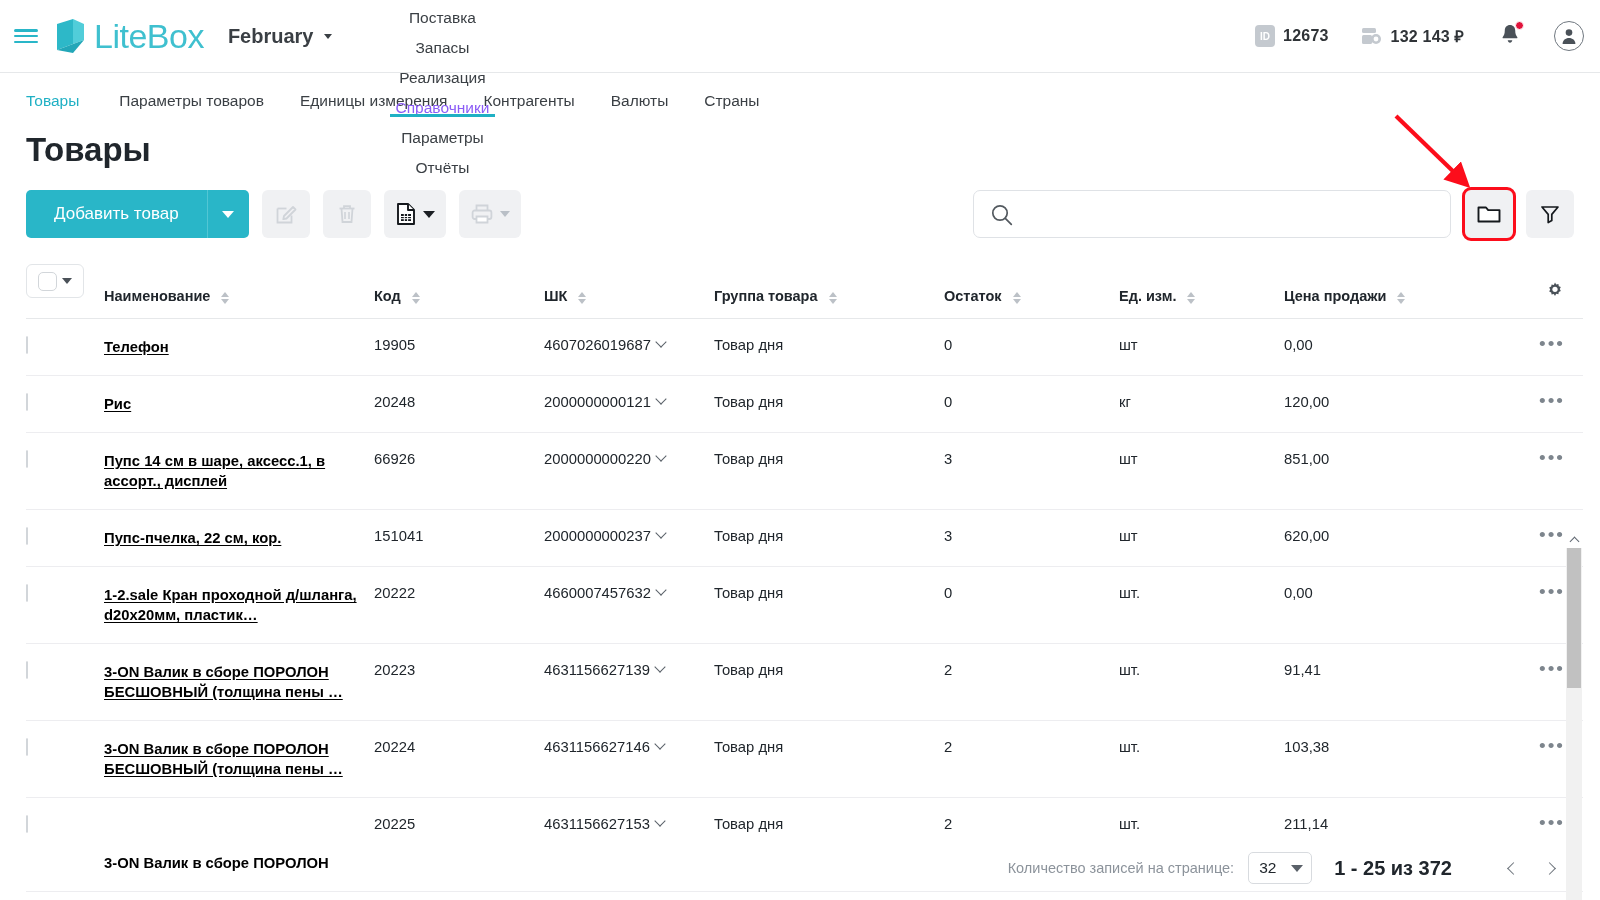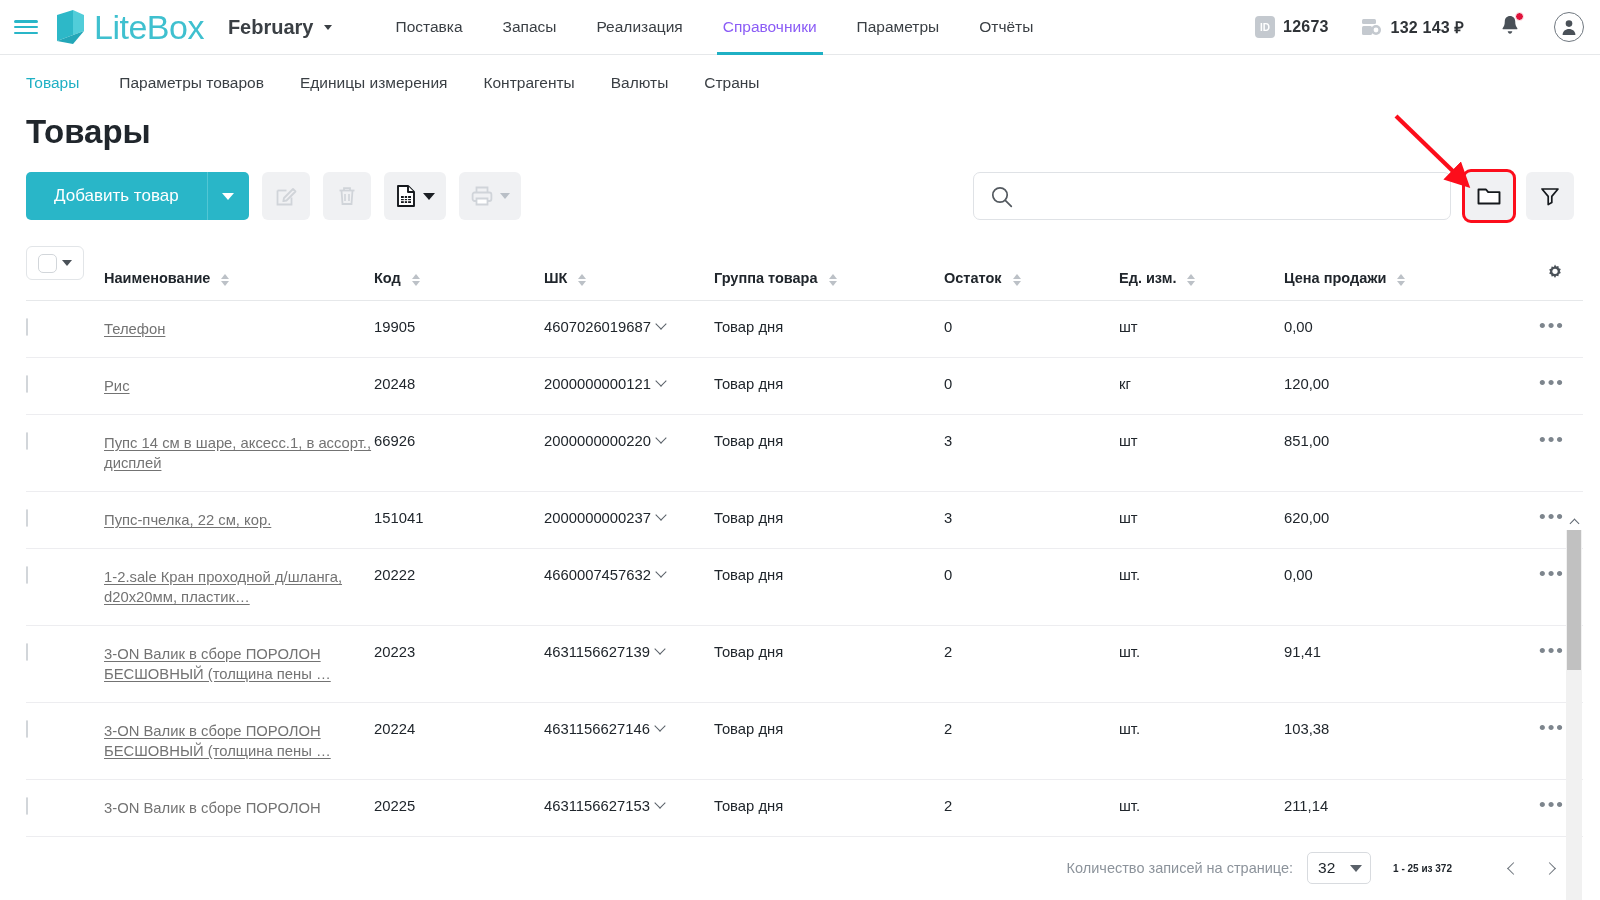--- a/index.html
+++ b/index.html
@@ -7,21 +7,21 @@
     margin: 0; padding: 0;
     width: 1600px; height: 900px;
     background: #ffffff;
     font-family: "Liberation Sans", sans-serif;
     overflow: hidden;
   }
   .app { position: relative; width: 1600px; height: 900px; background:#fff; }
 
   
   .topbar {
-    height: 55px; width: 100%;
+    height: 73px; width: 100%;
     display: flex; align-items: center;
     border-bottom: 1px solid #e6e8ea;
     background: #fff;
     position: relative;
   }
   .burger { margin-left: 14px; width: 26px; height: 20px; display:flex; flex-direction:column;
             justify-content:space-between; padding: 3px 0; cursor:pointer; }
   .burger span { display:block; height:2.5px; background:#29b6c8; border-radius:2px; }
   .burger span:nth-child(1){width:24px;}
   .burger span:nth-child(2){width:24px;}
@@ -29,21 +29,21 @@
 
   .logo-wrap { display:flex; align-items:center; margin-left: 13px; }
   .logo-mark { width: 34px; height: 36px; margin-right: 7px; }
   .logo-text { font-size: 34px; color:#3fc0cf; letter-spacing:-0.5px; font-weight:400; }
 
   .month-sel { margin-left: 24px; font-size:20px; font-weight:bold; color:#3a3f44; cursor:pointer;
                display:flex; align-items:center; gap:10px; }
   .caret-sm { width:0;height:0;border-left:4.5px solid transparent;border-right:4.5px solid transparent;
               border-top:5.5px solid #3a3f44; }
 
-  .mainnav { display:flex; align-items:center; gap:0; margin-left: 44px; height:55px; }
+  .mainnav { display:flex; align-items:center; gap:12px; margin-left: 44px; height:55px;flex-direction:column; }
   .mainnav a {
     font-size: 15.5px; color:#3a3f44; text-decoration:none; padding: 0 20px;
     height: 55px; display:flex; align-items:center; position:relative; white-space:nowrap;
   }
   .mainnav a.active { color:#8b5cf6; }
   .mainnav a.active::after {
     content:""; position:absolute; left:14px; right:14px; bottom:0; height:2.5px; background:#1fb0c4;
   }
 
   .topright { margin-left:auto; display:flex; align-items:center; gap:8px; padding-right: 16px; }
@@ -144,23 +144,23 @@
   .hdr-selectall {
     width:58px;height:34px;border:1px solid #e2e5e8;border-radius:6px;
     display:flex;align-items:center;justify-content:center;gap:5px; margin-bottom:6px; cursor:pointer;
   }
   .mini-chk { width:19px;height:19px;border:1.5px solid #d2d6da;border-radius:5px;}
   .caret-hdr { width:0;height:0;border-left:5px solid transparent;border-right:5px solid transparent;
                border-top:6px solid #4a5158; }
 
   .rowchk { width:19px;height:19px;border:1.5px solid #d2d6da;border-radius:5px; cursor:pointer;
             margin-top:1px;}
-  .nm { color:#737373; text-decoration:underline; text-underline-offset:2px; cursor:pointer; line-height:20px;
-        display:block; }
-  .nm.plain { text-decoration:none; cursor:default; }
+  .nm { color:#000000; text-decoration:underline; text-underline-offset:2px; cursor:pointer; line-height:20px;
+        display:block;font-weight:bold; }
+  .nm.plain { text-decoration:none; cursor:default;margin-top:37px; }
   .bc { display:inline-flex; align-items:center; gap:6px; }
   .chev { width:8px;height:8px;border-right:1.4px solid #5a6169; border-bottom:1.4px solid #5a6169;
           transform:rotate(45deg); position:relative; top:-3px;}
   .dots { color:#7d858d; font-size:19px; letter-spacing:2px; line-height:10px; cursor:pointer;
           display:inline-block; }
   .gear { cursor:pointer; }
 
   
   .vscroll { position:absolute; right:18px; top:266px; width:16px; height:525px; background:#fff; }
   .vs-track { position:absolute; top:18px; bottom:18px; left:0; width:16px; background:#f1f1f1; }
@@ -173,21 +173,21 @@
 
   
   .footer { position:absolute; left:0; bottom:0; width:1600px; height:64px;
             display:flex; align-items:center; justify-content:flex-end; padding-right:40px; }
   .pg-label { font-size:14.5px; color:#8c939b; margin-right:14px; }
   .pg-select { width:64px;height:32px;border:1px solid #d8dbdf;border-radius:5px;
                display:flex;align-items:center;justify-content:space-between;padding:0 8px 0 10px;
                font-size:15.5px; color:#20262c; cursor:pointer; }
   .pg-caret { width:0;height:0;border-left:6px solid transparent;border-right:6px solid transparent;
               border-top:7px solid #5a6169;}
-  .pg-range { font-size:10px; color:#20262c; font-weight:bold; margin-left:22px; }
+  .pg-range { font-size:20px; color:#20262c; font-weight:bold; margin-left:22px; }
   .pg-nav { display:flex; align-items:center; gap:22px; margin-left:50px; }
   .pg-arrow { width:18px;height:18px; display:flex;align-items:center;justify-content:center; cursor:pointer; }
   .pa-chev { width:9px;height:9px;border-left:1.8px solid #6b727a;border-top:1.8px solid #6b727a; }
   .pg-prev .pa-chev { transform:rotate(-45deg); position:relative; left:2px;}
   .pg-next .pa-chev { transform:rotate(135deg); position:relative; left:-2px;}
 </style>
 </head>
 <body>
 
 <div class="app">

